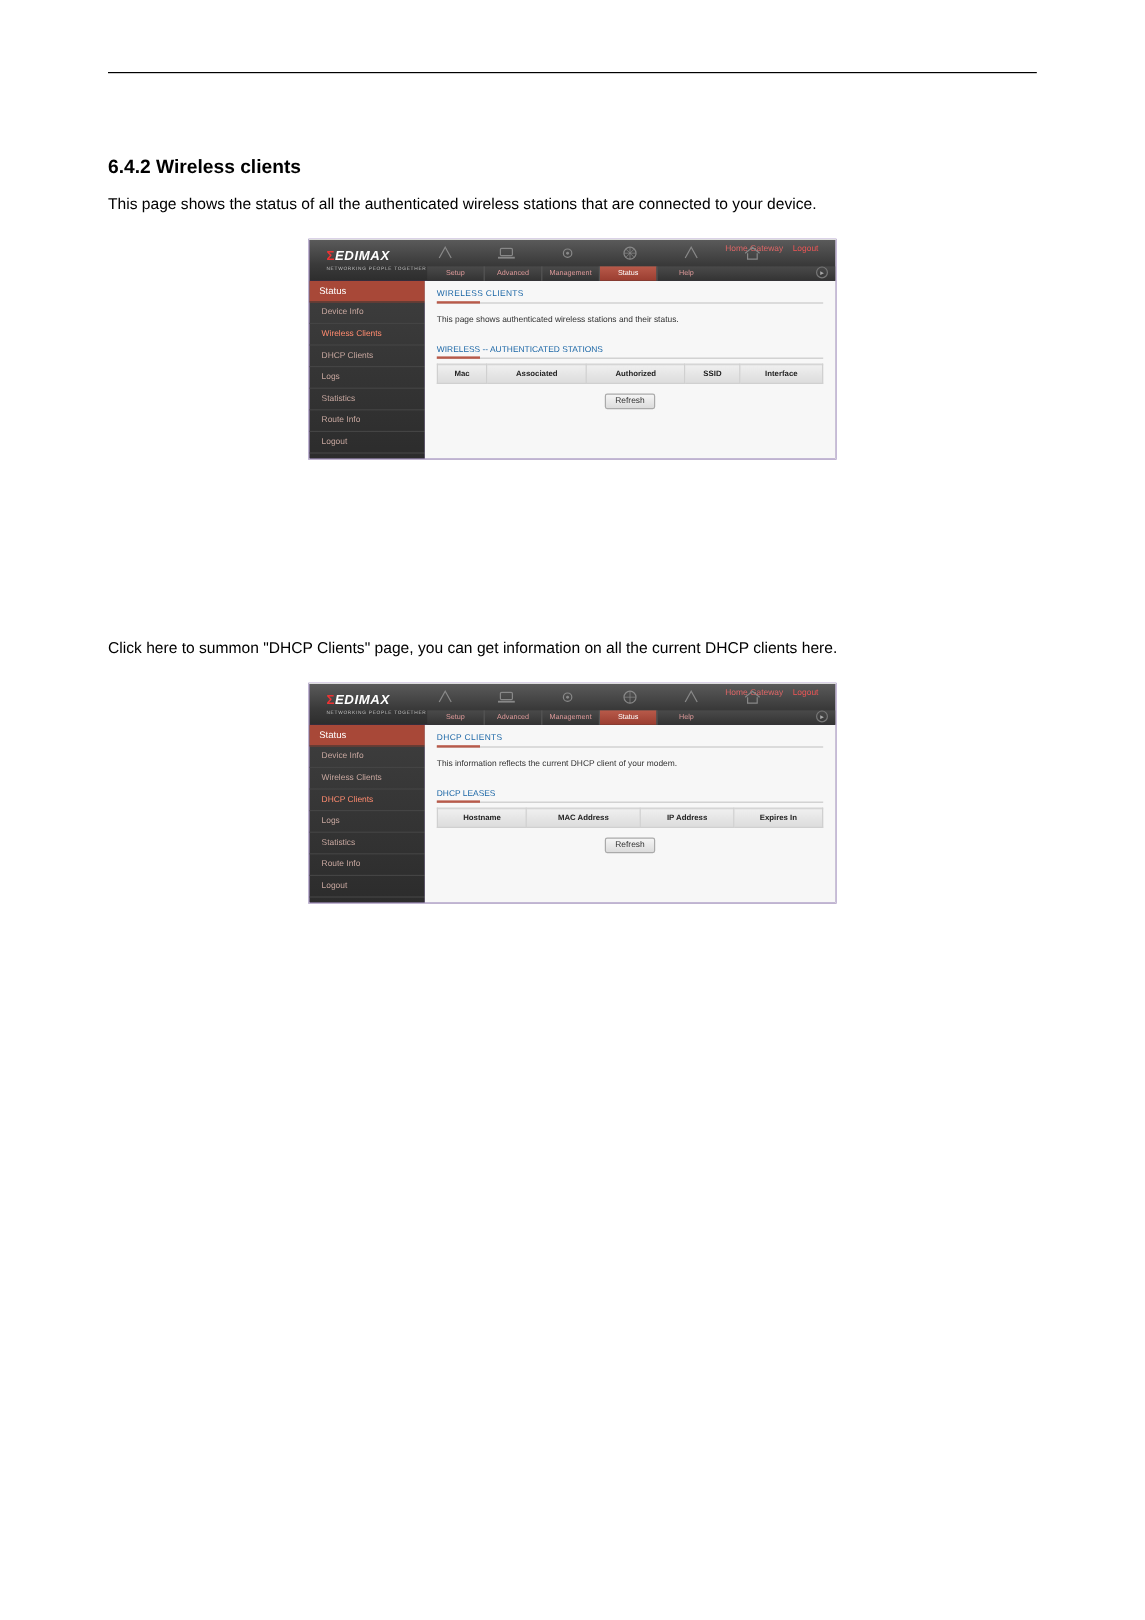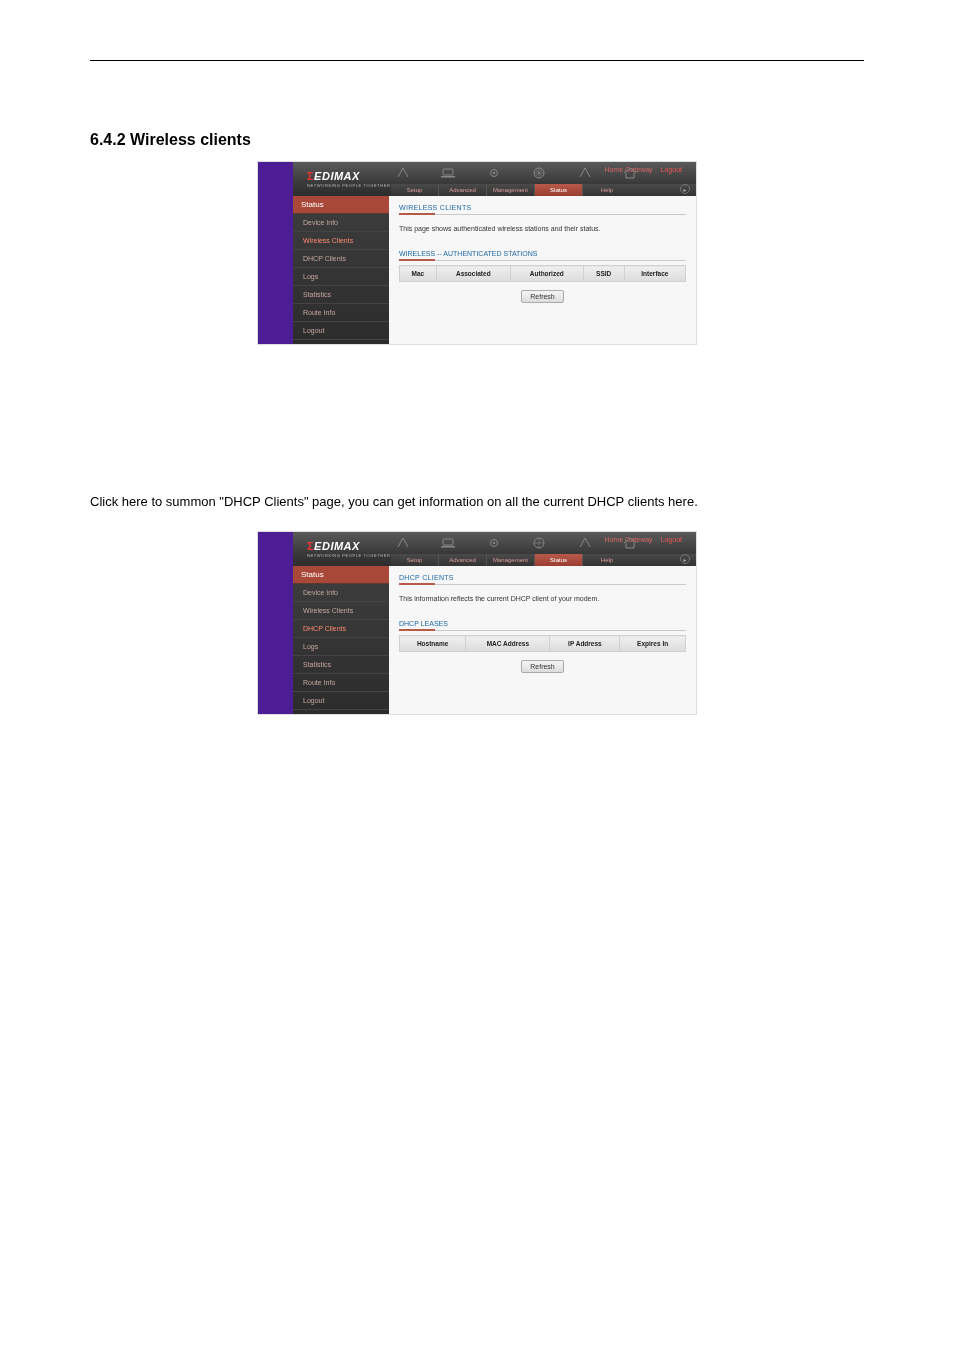--- a/index.html
+++ b/index.html
@@ -28,21 +28,20 @@
     line-height: 1.4;
   }
   .router-pane {
     width: 440px;
     margin: 0 auto 28px auto;
     background: #4c1d95;
     border: 1px solid #ddd;
     font-size: 7px;
     color: #888;
     position: relative;
-    padding-left: 35px;
   }
   .rp-header {
     height: 34px;
     background: linear-gradient(#5a5a5a,#3a3a3a 60%,#2d2d2d);
     position: relative;
     display: flex;
     align-items: flex-end;
   }
   .rp-logo {
     position: absolute;
@@ -203,20 +202,21 @@
     color: #000;
   }
 </style>
 </head>
 <body>
 
 <div class="page">
   <hr class="hr-top">
 
   <div class="section-title">6.4.2 Wireless clients</div>
+  <div class="section-desc">This page shows the status of all the authenticated wireless stations that are connected to your device.</div>
 
   <div class="router-pane">
     <div class="rp-header">
       <div class="rp-logo"><span class="dot">Σ</span><span style="font-style:italic;">EDIMAX</span></div>
       <div class="rp-logo-sub">NETWORKING PEOPLE TOGETHER</div>
       <div class="rp-logout">
         <span class="home">Home Gateway</span>
         <span>Logout</span>
       </div>
       <div class="rp-icon-row">

